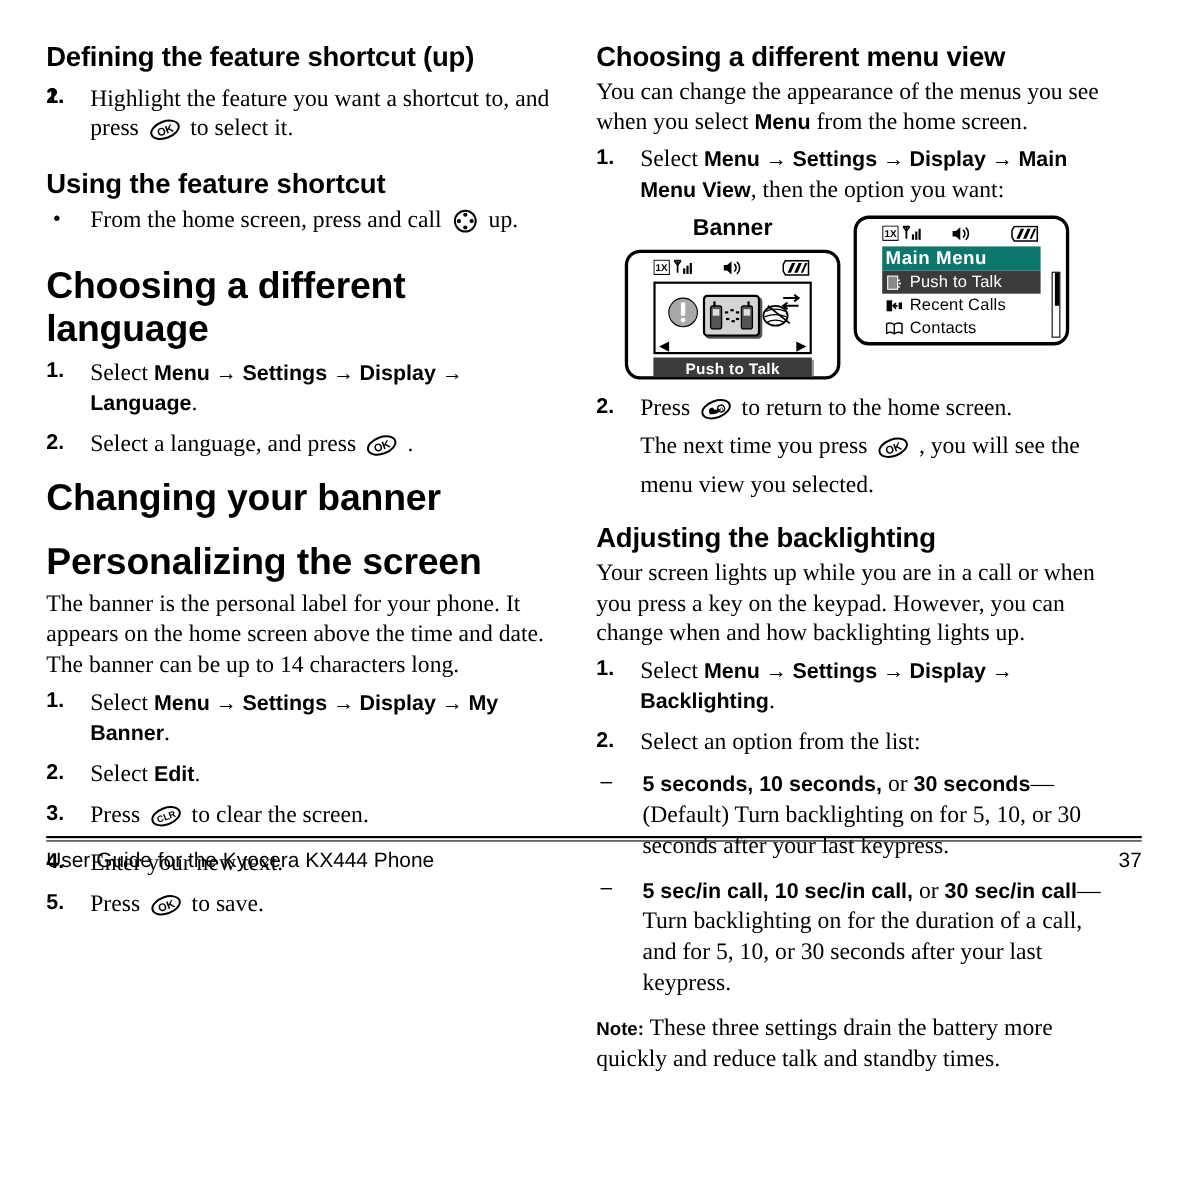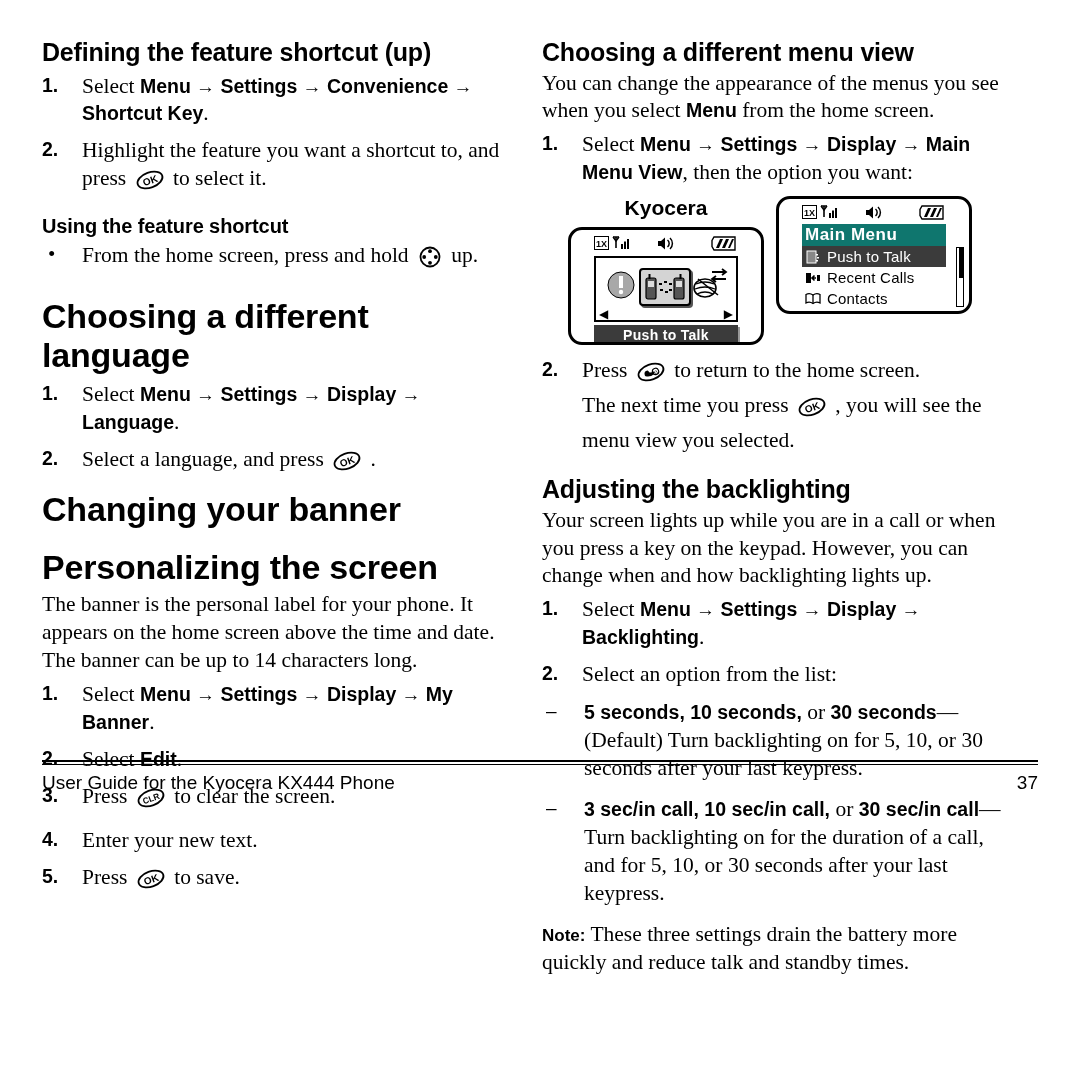--- a/index.html
+++ b/index.html
@@ -12,21 +12,21 @@
   .page{position:relative;width:1080px;height:820px;box-sizing:border-box;
         padding:38px 42px 0 42px;}
   .cols{display:flex;gap:22px;align-items:flex-start;}
   .col{width:478px;}
   .colR{width:478px;}
 
   
   h1,h2,h3{margin:0;font-family:"Liberation Sans", sans-serif;font-weight:bold;color:#000;}
   .h-chapter{font-size:34px;line-height:1.14;letter-spacing:-0.2px;margin:0 0 4px 0;}
   .h-sub{font-size:25px;line-height:1.14;letter-spacing:-0.2px;margin:0 0 3px 0;}
-  .h-small{font-size:20px;line-height:1.2;letter-spacing:-0.1px;margin:0 0 2px 0;}
+  .h-small{font-size:25px;line-height:1.2;letter-spacing:-0.1px;margin:0 0 2px 0;}
   .sp-before-med{margin-top:20px;}
   .sp-before-sm{margin-top:14px;}
 
   
   p.body{font-size:21.5px;line-height:1.30;margin:0 0 2px 0;}
   .b{font-family:"Liberation Sans", sans-serif;font-weight:bold;font-size:19.5px;}
   .arrow{font-family:"Liberation Sans", sans-serif;font-weight:normal;font-size:19px;}
 
   
   ol.steps{list-style:none;margin:6px 0 0 0;padding:0;}
@@ -104,39 +104,38 @@
 <div class="page">
  <div class="cols">
 
   <div class="col">
 
     <h2 class="h-sub">Defining the feature shortcut (up)</h2>
 
     <ol class="steps">
       <li>
         <span class="num">1.</span>
-        <span><span>Select </span><span class="b">Menu</span><span class="arrow"> → </span><span class="b">Settings</span><span class="arrow"> → </span><span class="b">Convenience</span><span class="arrow"> → </span><span class="b">Shortcut Key</span><span>.</span></span>
       </li>
       <li>
         <span class="num">2.</span>
         <span><span>Highlight the feature you want a shortcut to, and press </span><span class="keyicon"><svg width="30" height="24" viewBox="0 0 30 24">
                   <g transform="rotate(-20 15 12)">
                     <ellipse cx="15" cy="12" rx="13" ry="7.5" fill="none" stroke="#000" stroke-width="1.8"></ellipse>
                     <text x="15" y="16" font-family="Liberation Sans, sans-serif" font-size="10" font-weight="bold" text-anchor="middle" fill="#000">OK</text>
                   </g>
                 </svg></span><span> to select it.</span></span>
       </li>
     </ol>
 
     <h3 class="h-small sp-before-sm">Using the feature shortcut</h3>
 
     <ul class="bullets">
       <li>
         <span class="bul">•</span>
-        <span><span>From the home screen, press and hold </span><span class="keyicon"><svg width="26" height="24" viewBox="0 0 26 24">
+        <span><span>From the home screen, press and call </span><span class="keyicon"><svg width="26" height="24" viewBox="0 0 26 24">
                   <circle cx="13" cy="12" r="9.5" fill="none" stroke="#000" stroke-width="1.8"></circle>
                   <circle cx="13" cy="6.2" r="1.9" fill="#000"></circle>
                   <circle cx="13" cy="17.8" r="1.9" fill="#000"></circle>
                   <circle cx="7.2" cy="12" r="1.9" fill="#000"></circle>
                   <circle cx="18.8" cy="12" r="1.9" fill="#000"></circle>
                 </svg></span><span> up.</span></span>
       </li>
     </ul>
 
     <h1 class="h-chapter sp-before-med">Choosing a different language</h1>
@@ -203,21 +202,21 @@
     <ol class="steps">
       <li>
         <span class="num">1.</span>
         <span><span>Select </span><span class="b">Menu</span><span class="arrow"> → </span><span class="b">Settings</span><span class="arrow"> → </span><span class="b">Display</span><span class="arrow"> → </span><span class="b">Main Menu View</span><span>, then the option you want:</span></span>
       </li>
     </ol>
 
     <div class="figs">
 
       <div class="fig">
-        <div class="figlabel">Kyocera</div>
+        <div class="figlabel">Banner</div>
         <div class="phone">
           <div class="statusbar">
             <div class="sb-left">
               <span>
                 <svg width="15" height="14" viewBox="0 0 15 14">
                       <rect x="0.5" y="0.5" width="14" height="13" fill="none" stroke="#000"></rect>
                       <text x="7.5" y="10.5" font-family="Liberation Sans, sans-serif" font-size="9" font-weight="bold" text-anchor="middle" fill="#000">1X</text>
                     </svg>
               </span>
               <span>
@@ -408,21 +407,21 @@
       </li>
     </ol>
 
     <ul class="dashes">
       <li>
         <span class="dash">–</span>
         <span><span class="b">5 seconds,</span><span> </span><span class="b">10 seconds,</span><span> or </span><span class="b">30 seconds</span><span>—(Default) Turn backlighting on for 5, 10, or 30 seconds after your last keypress.</span></span>
       </li>
       <li>
         <span class="dash">–</span>
-        <span><span class="b">3 sec/in call,</span><span> </span><span class="b">10 sec/in call,</span><span> or </span><span class="b">30 sec/</span><span class="b">in call</span><span>—Turn backlighting on for the duration of a call, and for 5, 10, or 30 seconds after your last keypress.</span></span>
+        <span><span class="b">5 sec/in call,</span><span> </span><span class="b">10 sec/in call,</span><span> or </span><span class="b">30 sec/</span><span class="b">in call</span><span>—Turn backlighting on for the duration of a call, and for 5, 10, or 30 seconds after your last keypress.</span></span>
       </li>
     </ul>
 
     <p class="body" style="margin-top:8px;"><span class="note-b">Note:</span><span> These three settings drain the battery more quickly and reduce talk and standby times.</span></p>
 
   </div>
  </div>
 
  <div class="footer">
    <div class="rule-top"></div>

